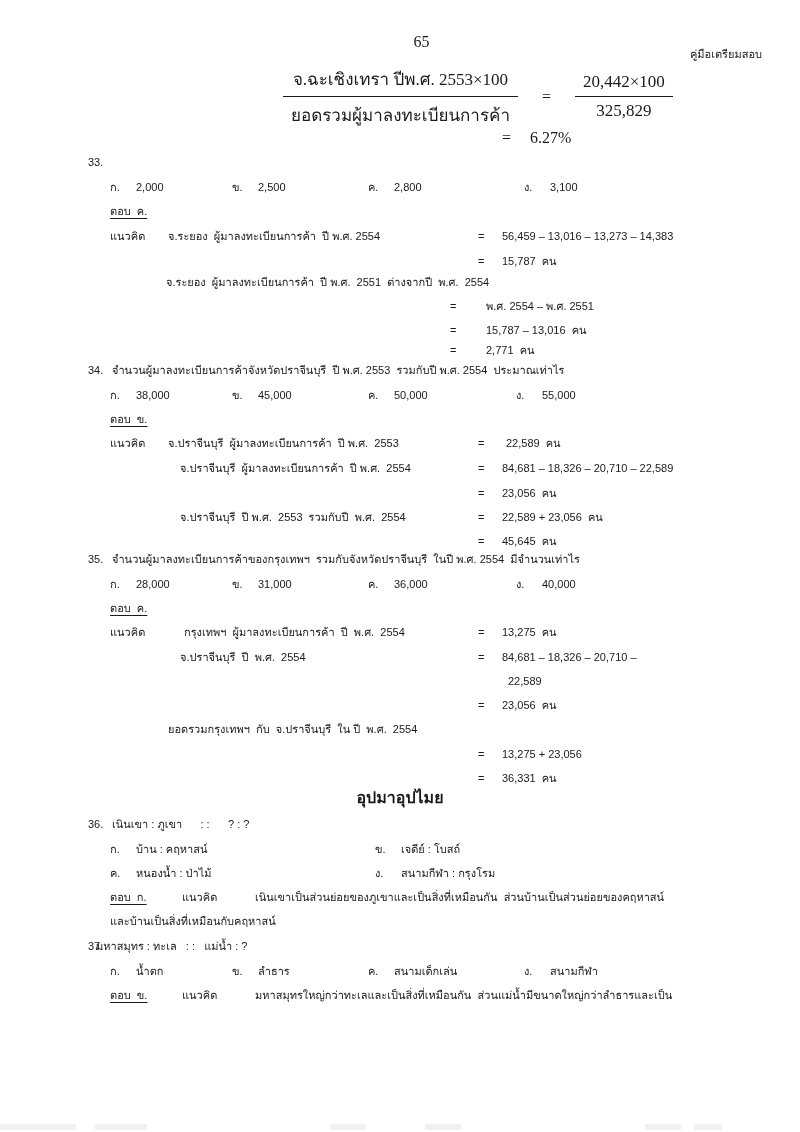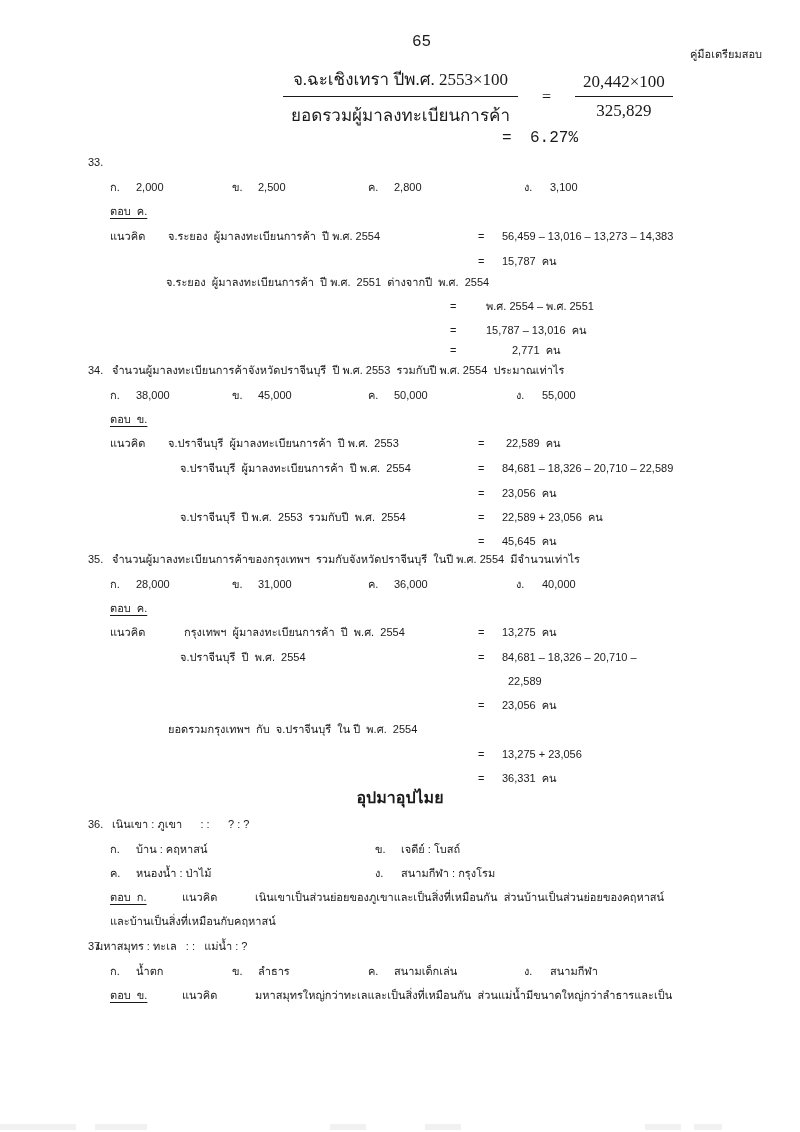--- a/index.html
+++ b/index.html
@@ -8,21 +8,21 @@
     width:800px;height:1132px;
     background:#ffffff;
     font-family:"Liberation Sans",sans-serif;
     color:#1a1a1a;
     overflow:hidden;
     margin:0 auto;
   }
   .ln{position:absolute;left:0;right:0;height:22px;font-size:11px;line-height:20px;}
   .at{position:absolute;white-space:pre;top:0;}
   .ctr{text-align:center;}
-  .serif{font-family:Liberation Mono, monospace;padding-left:43px;}
+  .serif{font-family:Liberation Serif, serif;padding-left:43px;}
   .ans{text-decoration:underline;text-underline-offset:3px;}
   .hd{font-weight:bold;font-size:16px;}
   
   .formula{position:absolute;top:64px;left:283px;display:flex;align-items:center;}
   .frac{display:inline-block;text-align:center;font-family:"Liberation Serif",serif;font-size:17px;}
   .frac .num{padding:1px 8px 4px 8px;border-bottom:1.4px solid #1a1a1a;}
   .frac .den{padding:4px 8px 1px 8px;}
   .feq{margin:0 24px;font-family:"Liberation Serif",serif;font-size:16px;}
   .strip{position:absolute;height:6px;background:#f1f1f1;bottom:2px;}
 </style>
@@ -84,21 +84,21 @@
   <div class="ln" style="top:296px">
     <span class="at" style="left:450px">=</span>
     <span class="at" style="left:486px">พ.ศ. 2554 – พ.ศ. 2551</span>
   </div>
   <div class="ln" style="top:320px">
     <span class="at" style="left:450px">=</span>
     <span class="at" style="left:486px">15,787 – 13,016  คน</span>
   </div>
   <div class="ln" style="top:340px">
     <span class="at" style="left:450px">=</span>
-    <span class="at" style="left:512px">2,771  คน</span>
+    <span class="at" style="left:486px">2,771  คน</span>
   </div>
 
   <div class="ln" style="top:360px">
     <span class="at" style="left:88px">34.</span>
     <span class="at" style="left:112px">จำนวนผู้มาลงทะเบียนการค้าจังหวัดปราจีนบุรี  ปี พ.ศ. 2553  รวมกับปี พ.ศ. 2554  ประมาณเท่าไร</span>
   </div>
   <div class="ln" style="top:385px">
     <span class="at" style="left:110px">ก.</span>
     <span class="at" style="left:136px">38,000</span>
     <span class="at" style="left:232px">ข.</span>

